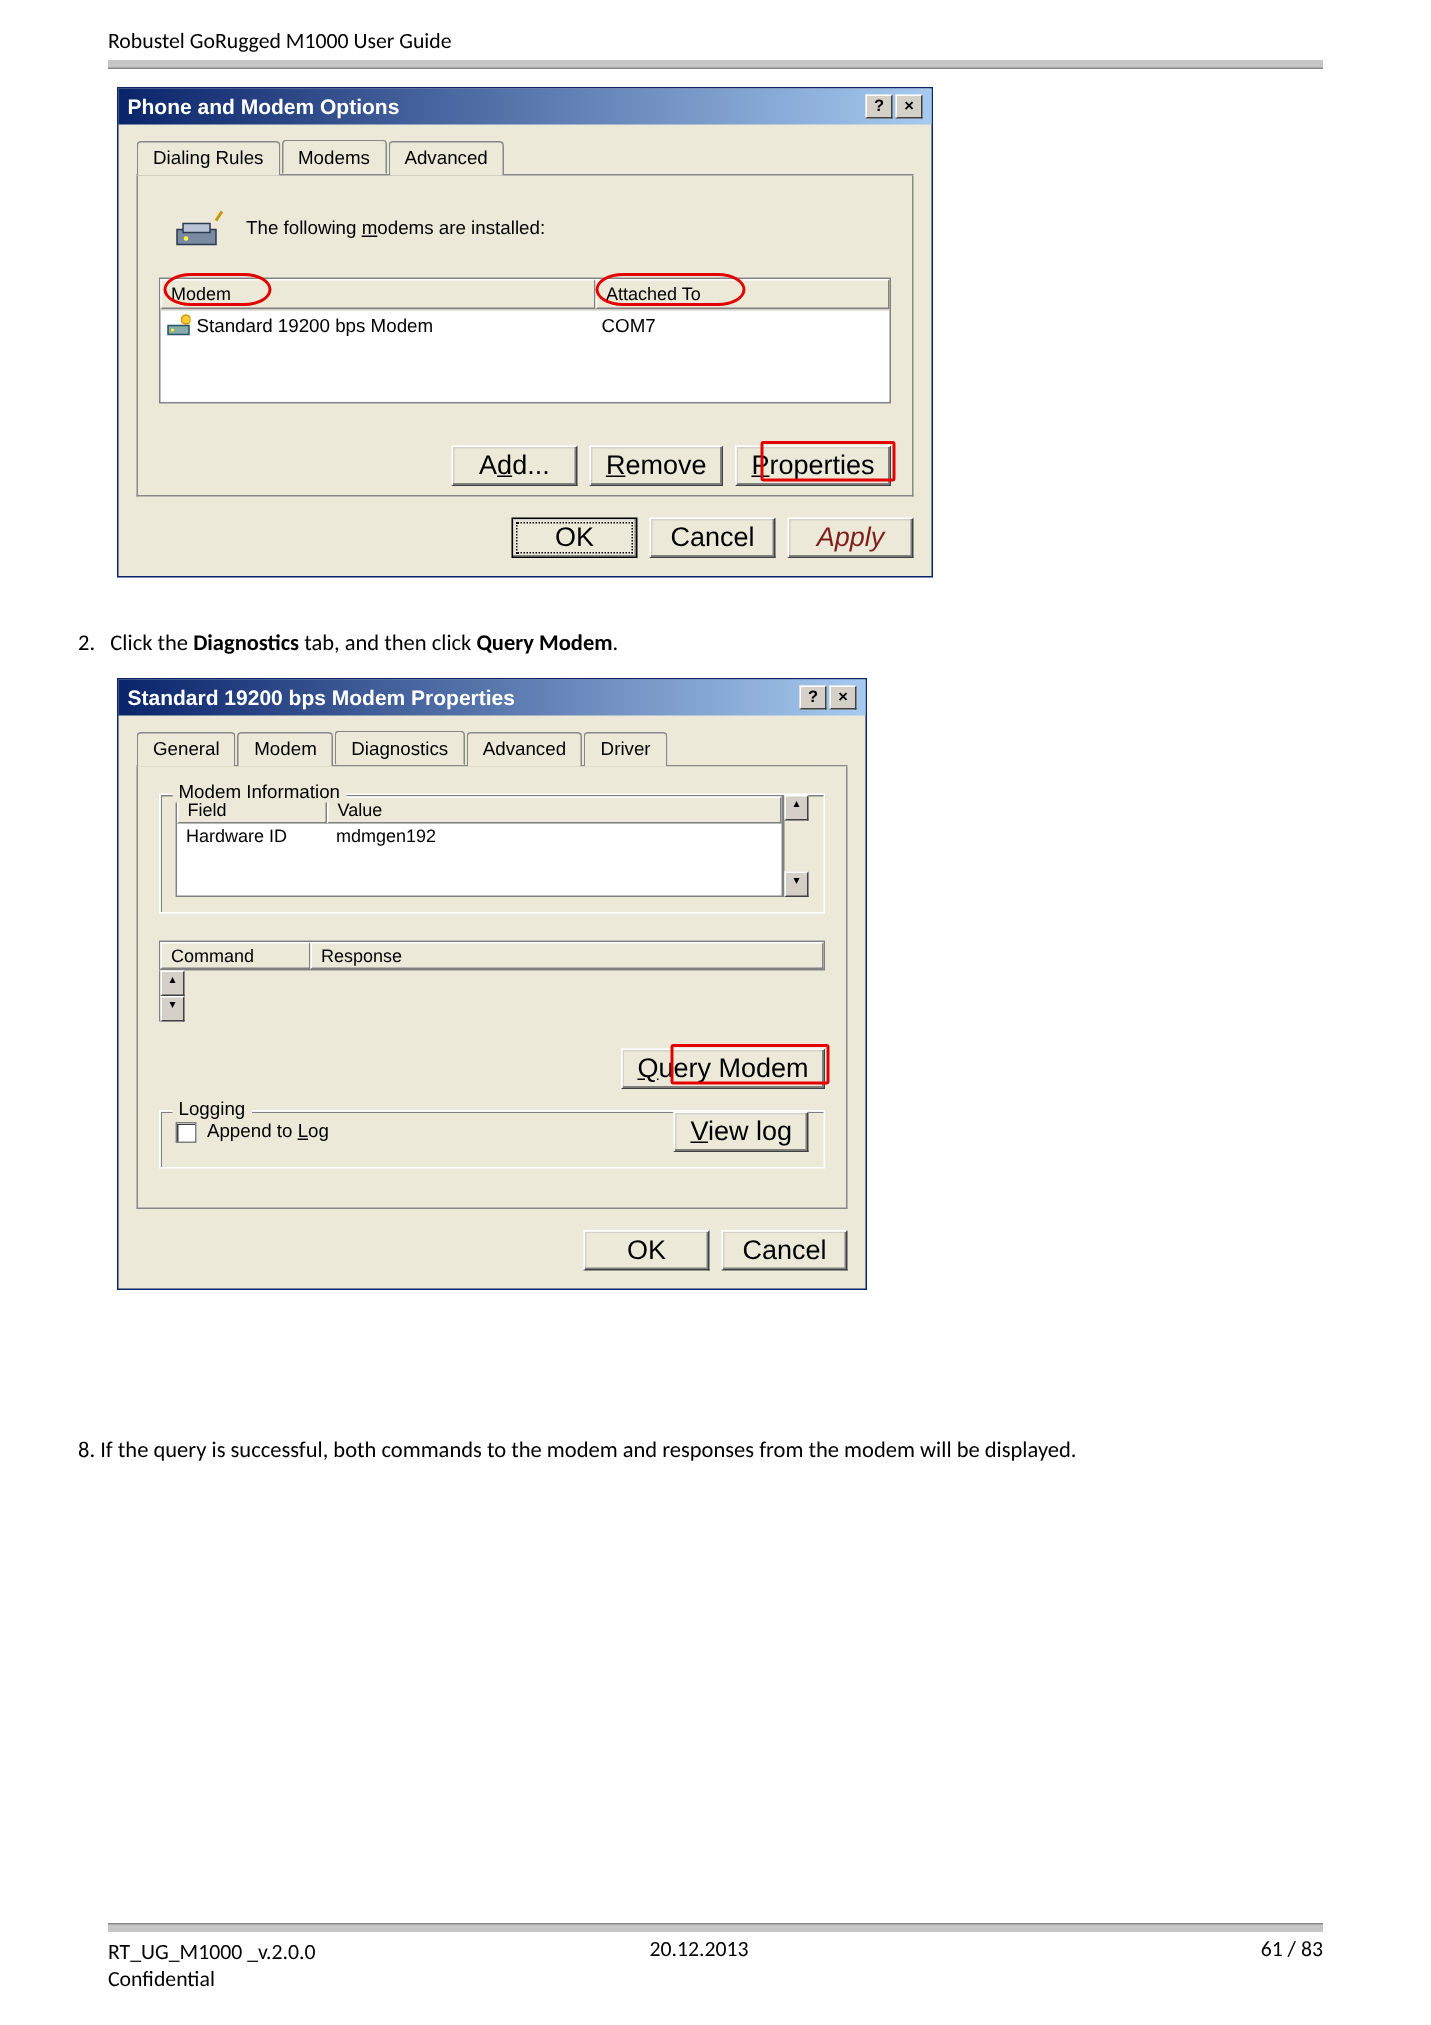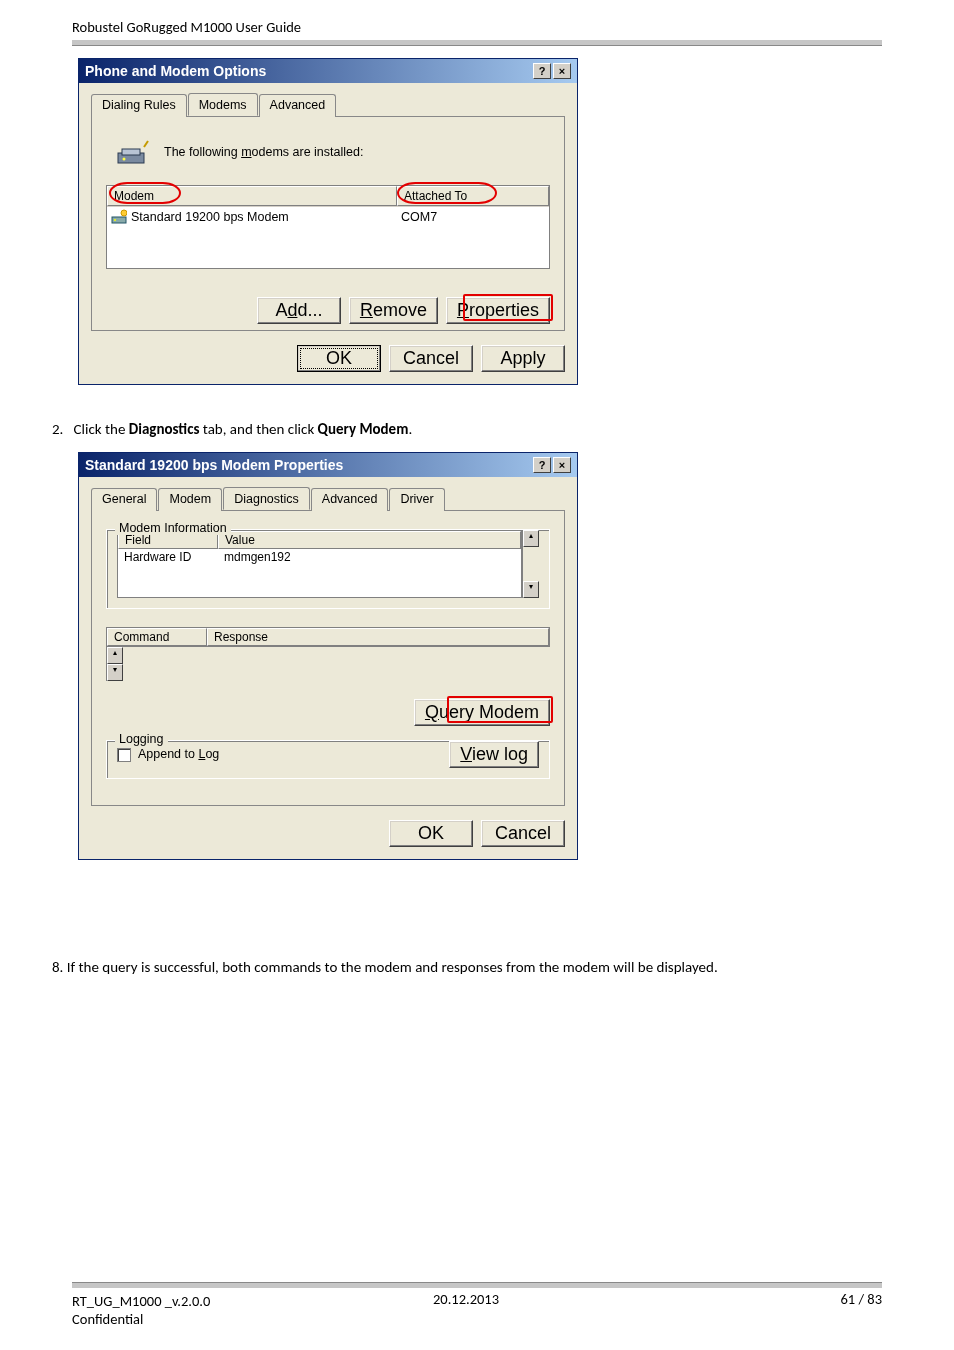--- a/index.html
+++ b/index.html
@@ -24,21 +24,21 @@
     left: 72px;
     width: 810px;
     height: 6px;
     background: #c6c6c6;
     border-bottom: 1px solid #888;
   }
   .dialog1 {
     position: absolute;
     top: 58px;
     left: 78px;
-    width: 500px;
+    width: 544px;
     background: #ece9d8;
     border: 1px solid #0a246a;
   }
   .titlebar {
     background: linear-gradient(to right, #0a246a, #a6caf0);
     color: #fff;
     font-weight: bold;
     font-size: 14px;
     padding: 4px 6px;
     display: flex;
@@ -157,21 +157,21 @@
     padding: 2px 10px;
     background: #ece9d8;
     border: 1px solid #404040;
     border-top-color: #fff;
     border-left-color: #fff;
     box-shadow: inset -1px -1px 0 #808080, inset 1px 1px 0 #d4d0c8;
     font-family: Tahoma, sans-serif;
     font-size: 18px;
     text-align: center;
   }
-  .win-btn.disabled { color: #000000; }
+  .win-btn.disabled { color: #7f1d1d; font-style: italic; }
   .win-btn.default { outline: 1px dotted #000; outline-offset: -4px; border: 1px solid #000; }
   .bottom-btns {
     display: flex;
     justify-content: flex-end;
     gap: 8px;
     margin-top: 14px;
   }
   .step-text {
     position: absolute;
     left: 52px;

